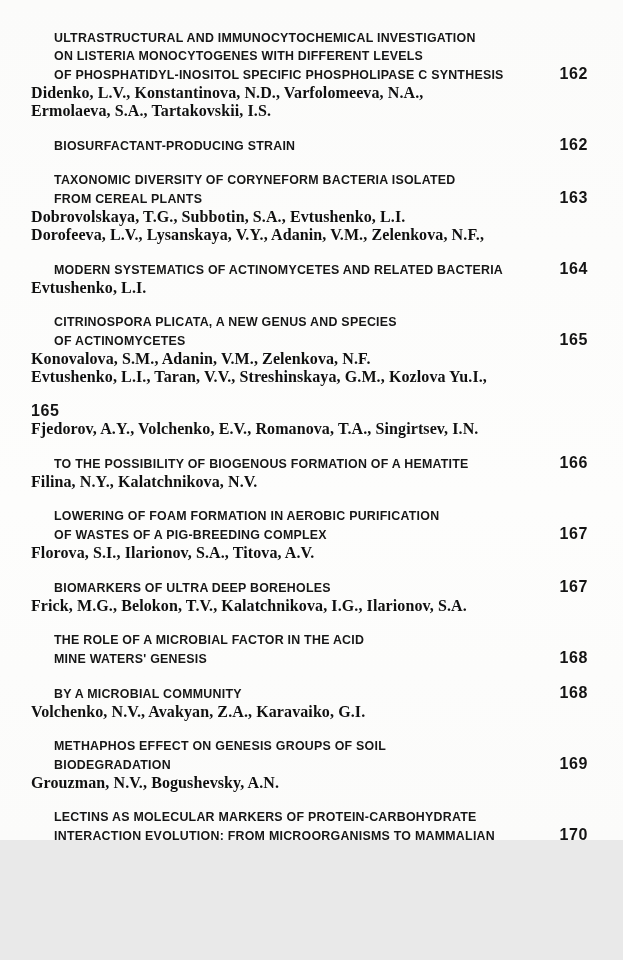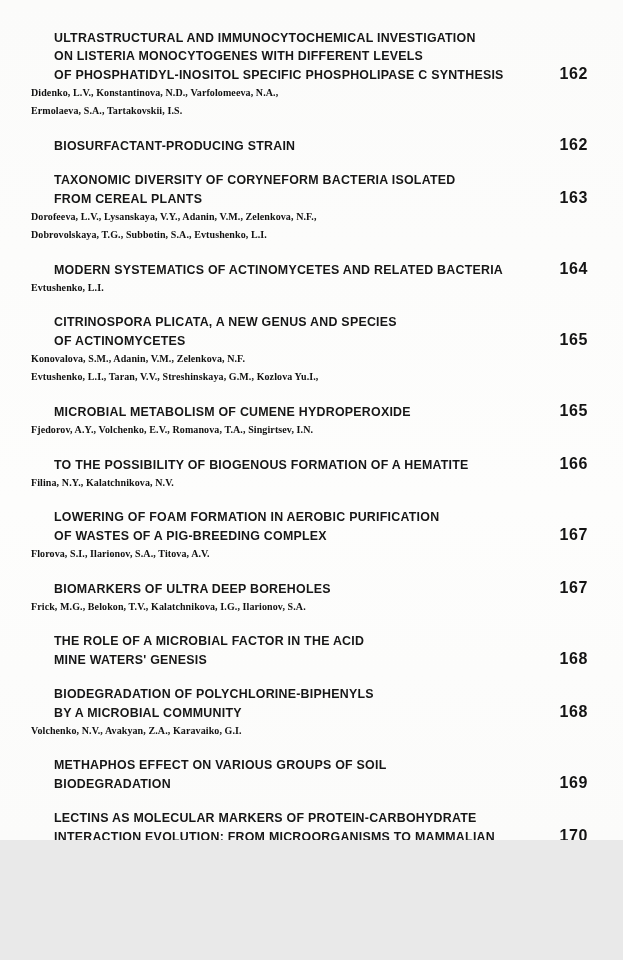--- a/index.html
+++ b/index.html
@@ -40,21 +40,21 @@
     font-weight: 700;
     font-size: 16px;
     line-height: 18px;
     letter-spacing: 0.6px;
     color: #141414;
     white-space: nowrap;
   }
   .author-line {
     font-family: "Liberation Serif", serif;
     font-weight: 700;
-    font-size: 10px;
+    font-size: 16px;
     line-height: 18px;
     letter-spacing: 0.1px;
     color: #101010;
     white-space: nowrap;
   }
   .footer-page {
     margin-top: 15px;
     padding-left: 35px;
     font-family: "Liberation Serif", serif;
     font-weight: 700;
@@ -105,22 +105,22 @@
     <div class="title">
           <div class="title-line">
             <span class="title-text">TAXONOMIC DIVERSITY OF CORYNEFORM BACTERIA ISOLATED</span>
           </div>
           <div class="title-line">
             <span class="title-text">FROM CEREAL PLANTS</span>
             <span class="page-num">163</span>
           </div>
         </div>
     <div class="authors">
+          <div class="author-line">Dobrovolskaya, T.G., Subbotin, S.A., Evtushenko, L.I.</div>
           <div class="author-line">Dorofeeva, L.V., Lysanskaya, V.Y., Adanin, V.M., Zelenkova, N.F.,</div>
-          <div class="author-line">Dobrovolskaya, T.G., Subbotin, S.A., Evtushenko, L.I.</div>
         </div>
   </div>
 
   <div class="entry">
     <div class="title">
           <div class="title-line">
             <span class="title-text">MODERN SYSTEMATICS OF ACTINOMYCETES AND RELATED BACTERIA</span>
             <span class="page-num">164</span>
           </div>
         </div>
@@ -141,21 +141,20 @@
         </div>
     <div class="authors">
           <div class="author-line">Konovalova, S.M., Adanin, V.M., Zelenkova, N.F.</div>
           <div class="author-line">Evtushenko, L.I., Taran, V.V., Streshinskaya, G.M., Kozlova Yu.I.,</div>
         </div>
   </div>
 
   <div class="entry">
     <div class="title">
           <div class="title-line">
-            <span class="title-text">MICROBIAL METABOLISM OF CUMENE HYDROPEROXIDE</span>
             <span class="page-num">165</span>
           </div>
         </div>
     <div class="authors">
           <div class="author-line">Fjedorov, A.Y., Volchenko, E.V., Romanova, T.A., Singirtsev, I.N.</div>
         </div>
   </div>
 
   <div class="entry">
     <div class="title">
@@ -204,41 +203,41 @@
           <div class="title-line">
             <span class="title-text">MINE WATERS' GENESIS</span>
             <span class="page-num">168</span>
           </div>
         </div>
   </div>
 
   <div class="entry">
     <div class="title">
           <div class="title-line">
-            <span class="title-text">BIODEGRADATION OF POLYCHLORINE-BIPHENYLS</span>
-          </div>
-          <div class="title-line">
             <span class="title-text">BY A MICROBIAL COMMUNITY</span>
             <span class="page-num">168</span>
           </div>
         </div>
     <div class="authors">
           <div class="author-line">Volchenko, N.V., Avakyan, Z.A., Karavaiko, G.I.</div>
         </div>
   </div>
 
   <div class="entry">
     <div class="title">
           <div class="title-line">
-            <span class="title-text">METHAPHOS EFFECT ON VARIOUS GROUPS OF SOIL</span>
+            <span class="title-text">METHAPHOS EFFECT ON GENESIS GROUPS OF SOIL</span>
           </div>
           <div class="title-line">
             <span class="title-text">BIODEGRADATION</span>
             <span class="page-num">169</span>
           </div>
+        </div>
+    <div class="authors">
+          <div class="author-line">Grouzman, N.V., Bogushevsky, A.N.</div>
         </div>
   </div>
 
   <div class="entry">
     <div class="title">
           <div class="title-line">
             <span class="title-text">LECTINS AS MOLECULAR MARKERS OF PROTEIN-CARBOHYDRATE</span>
           </div>
           <div class="title-line">
             <span class="title-text">INTERACTION EVOLUTION: FROM MICROORGANISMS TO MAMMALIAN</span>

